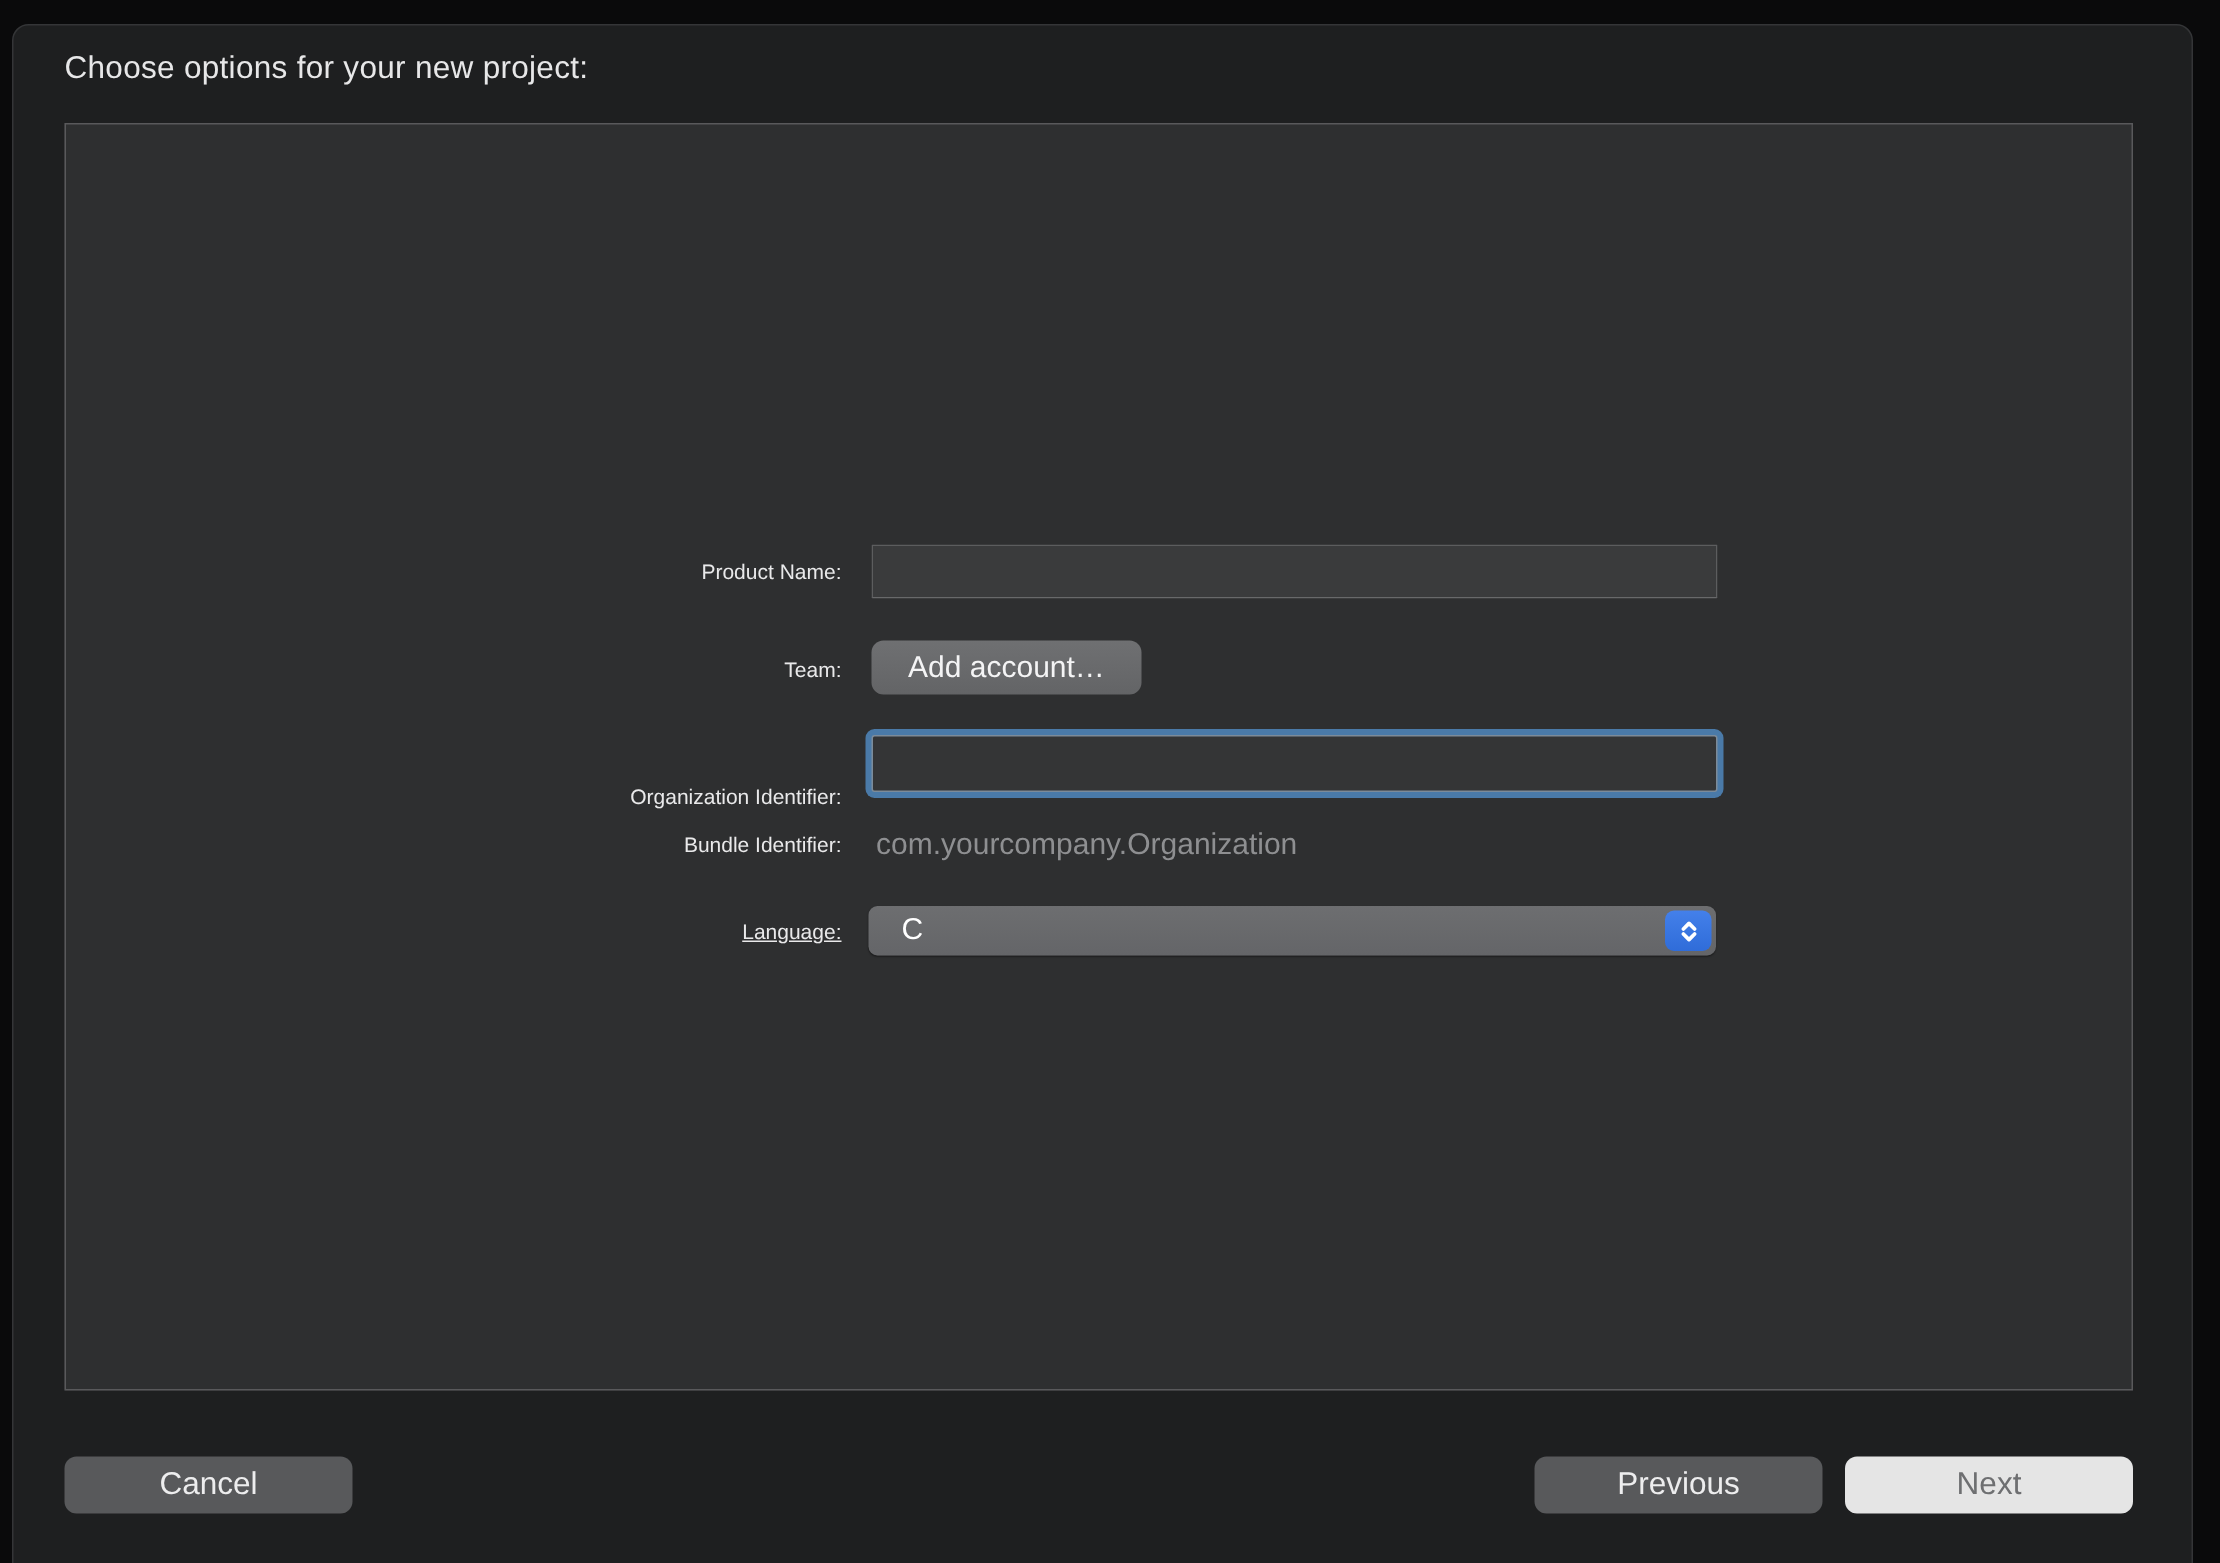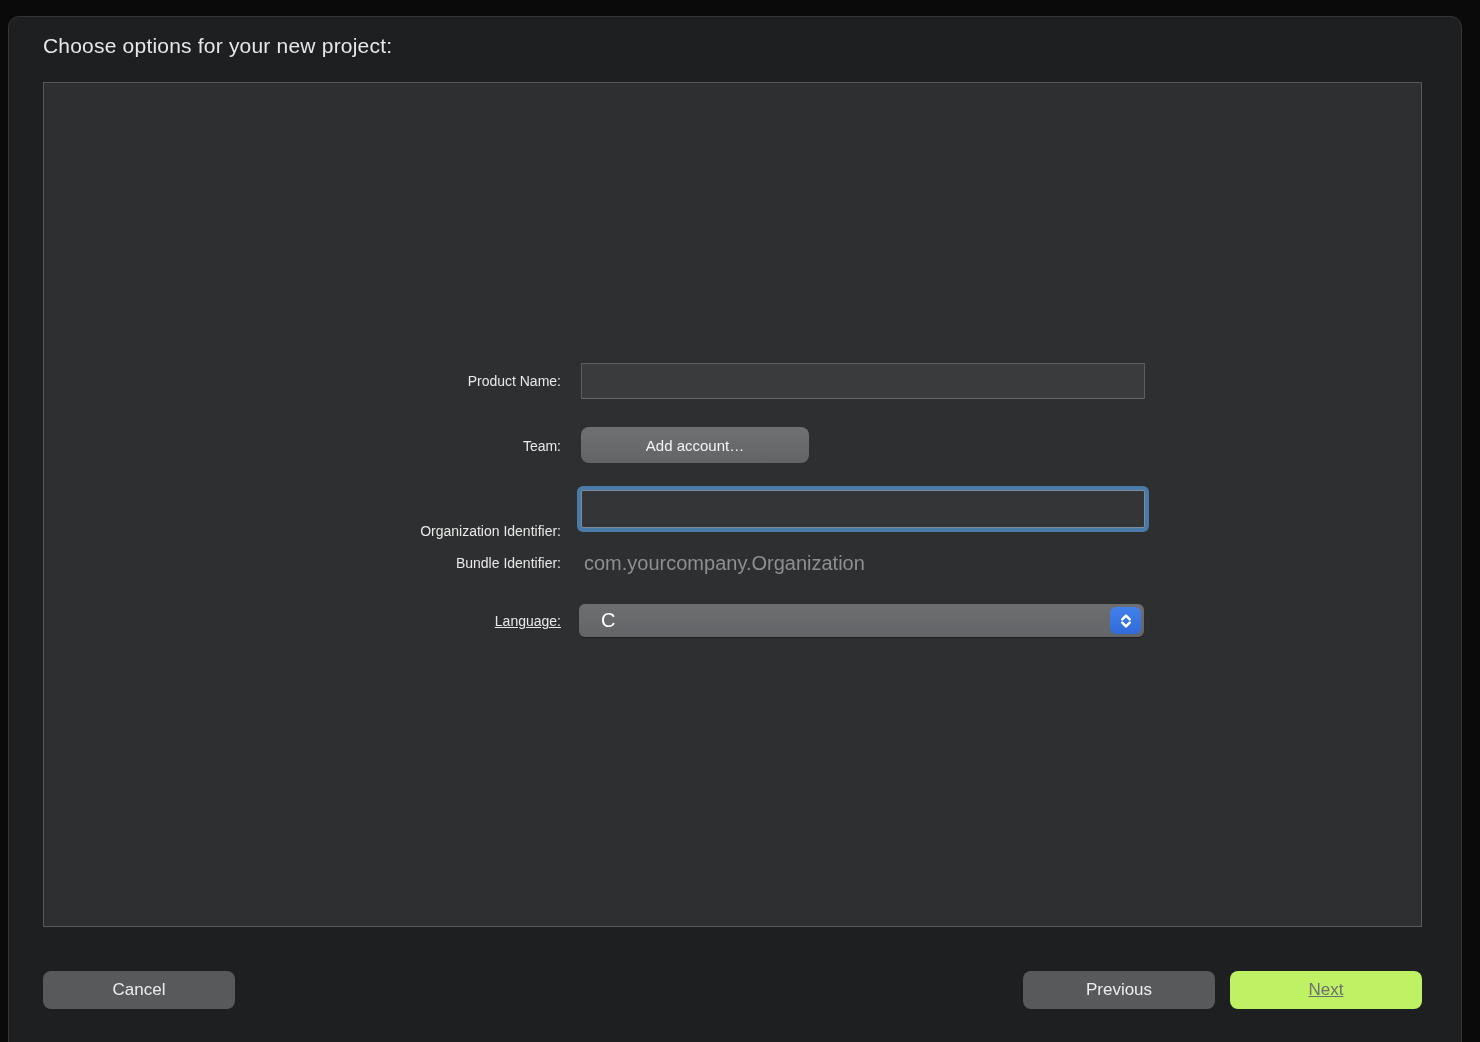--- a/index.html
+++ b/index.html
@@ -33,23 +33,23 @@
   .lbl-bundle   { top: 534px; }
   .lbl-language { top: 592px; text-decoration: underline; }
 
   .text-input {
     position: absolute; left: 572px; top: 346px; width: 564px; height: 36px;
     background: #3a3b3c; border: 1px solid #5c5d5e; border-bottom-color: #68696a;
     border-radius: 1px; color: #f0f0f0; font-size: 19px; padding: 0 8px; outline: none;
   }
 
   .push-button {
-    position: absolute; left: 572px; top: 410px; height: 36px; width: 228px;
+    position: absolute; left: 572px; top: 410px; height: 36px; width: 180px;
     background: linear-gradient(#6f7072, #636466);
-    border: none; border-radius: 8px; color: #f4f4f5; font-size: 15px;
+    border: none; border-radius: 8px; color: #f4f4f5; font-size: 20px;
     font-family: inherit; cursor: pointer;
   }
 
   .focus-ring {
     position: absolute; left: 568px; top: 469px; width: 572px; height: 46px;
     background: #4a7aa8; border-radius: 6px; padding: 4px;
   }
   .focus-ring input {
     width: 100%; height: 100%; background: #343536;
     border: 1px solid #7c8b99; border-radius: 2px;
@@ -72,26 +72,26 @@
     font-size: 20px; line-height: 25px; color: #ffffff;
   }
   .popup-stepper {
     position: absolute; right: 3px; top: 3px; width: 31px; height: 27px;
     background: linear-gradient(#4480ea, #2f6cd9);
     border-radius: 6px; display: flex; align-items: center; justify-content: center;
   }
 
   .footer-button {
     position: absolute; top: 954px; height: 38px; width: 192px;
-    border: none; border-radius: 8px; font-size: 17px; font-family: inherit;
+    border: none; border-radius: 8px; font-size: 21px; font-family: inherit;
     cursor: pointer;
   }
   .btn-cancel   { left: 34px;  background: #58595b; color: #ededee; }
   .btn-previous { left: 1014px; background: #58595b; color: #ededee; }
-  .btn-next     { left: 1221px; background: #bef264; color: #6e6f71; cursor: default; text-decoration: underline; }
+  .btn-next     { left: 1221px; background: #e5e5e5; color: #6e6f71; cursor: default; }
 </style>
 </head>
 <body>
 
 <div class="page">
   <div class="dialog">
 
     <div class="dialog-title">Choose options for your new project:</div>
 
     <div class="panel"></div>

